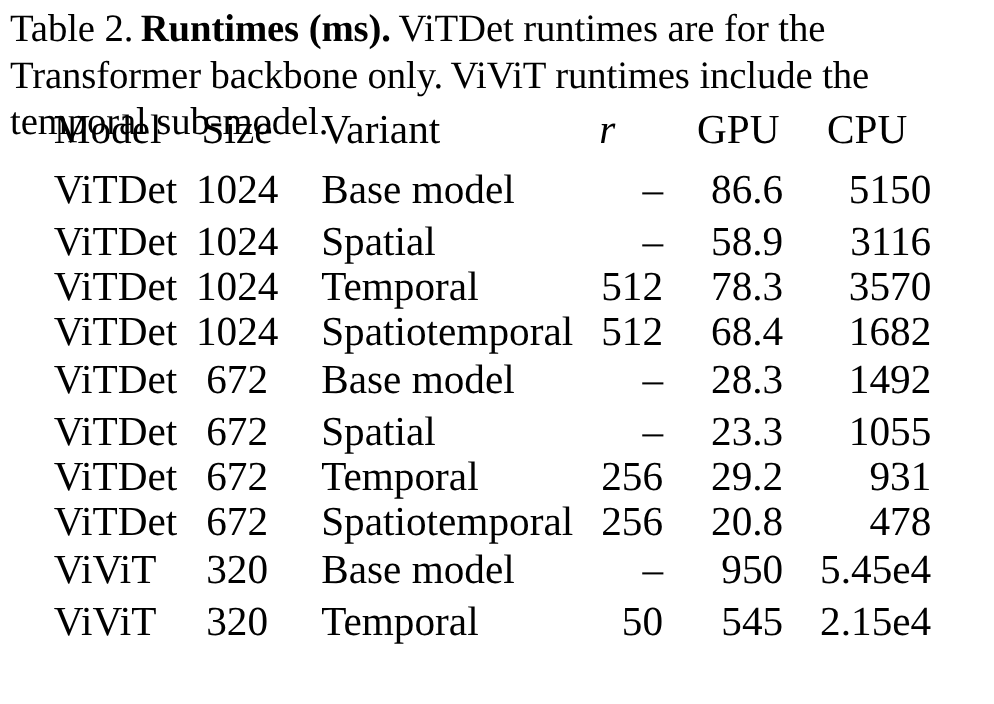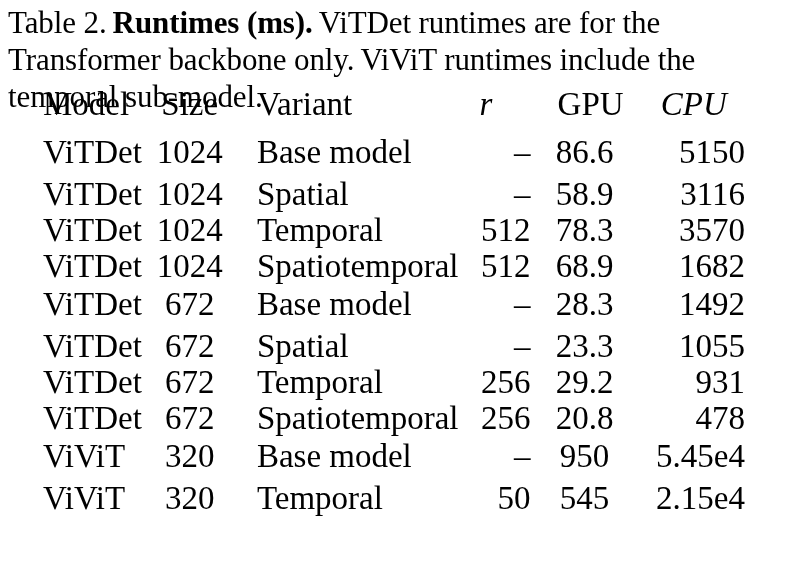--- a/index.html
+++ b/index.html
@@ -69,29 +69,29 @@
   .rule-mid td     { border-top: 2px solid #000; }
   .rule-bottom td  { border-top: 4px solid #000; }
 
   .spacer-row td { height: 0; font-size: 0; line-height: 0; }
 
   
   .c-model   { width: 124px; text-align: left;  padding-left: 29px !important; }
   .c-size    { width: 102px; text-align: center; }
   .c-variant { width: 204px; text-align: left;  padding-left: 28px !important; }
   .c-r       { width: 94px;  text-align: right; padding-right: 12px !important; }
-  .c-gpu     { width: 110px; text-align: center; padding-right: 17px !important; }
+  .c-gpu     { width: 110px; text-align: right; padding-right: 17px !important; }
   .c-cpu     { width: 124px; text-align: right; padding-right: 27px !important; }
 
   
   .hdr td { height: 48px; }
   .hdr .c-variant { text-align: left; margin-top: 48px; }
   .hdr .c-r  { text-align: center; padding-right: 30px !important; font-style: italic; }
   .hdr .c-gpu { text-align: right; padding-right: 20px !important; }
-  .hdr .c-cpu { text-align: center; padding-right: 28px !important; font-style: italic; }
+  .hdr .c-cpu { text-align: center; padding-right: 28px !important; }
 
   
   tr.data td { height: 36px; }
   tr.data.first-in-block td { height: 42px; }
 
   
   tr.data.last-in-block td { height: 38px; }
 </style>
 </head>
 <body>
@@ -151,21 +151,21 @@
             <td class="c-variant">Temporal</td>
             <td class="c-r">512</td>
             <td class="c-gpu">78.3</td>
             <td class="c-cpu">3570</td>
           </tr>
           <tr class="data last-in-block">
             <td class="c-model">ViTDet</td>
             <td class="c-size">1024</td>
             <td class="c-variant">Spatiotemporal</td>
             <td class="c-r">512</td>
-            <td class="c-gpu">68.9</td>
+            <td class="c-gpu">68.4</td>
             <td class="c-cpu">1682</td>
           </tr>
           <tr class="rule-mid spacer-row">
             <td></td>
             <td></td>
             <td></td>
             <td></td>
             <td></td>
             <td></td>
           </tr>

